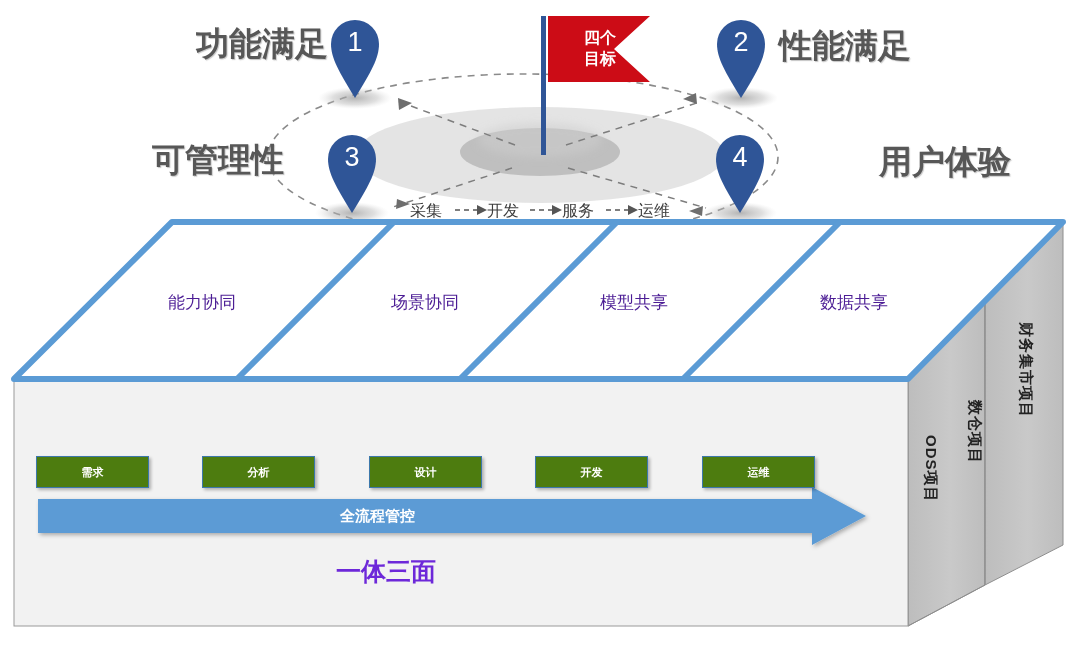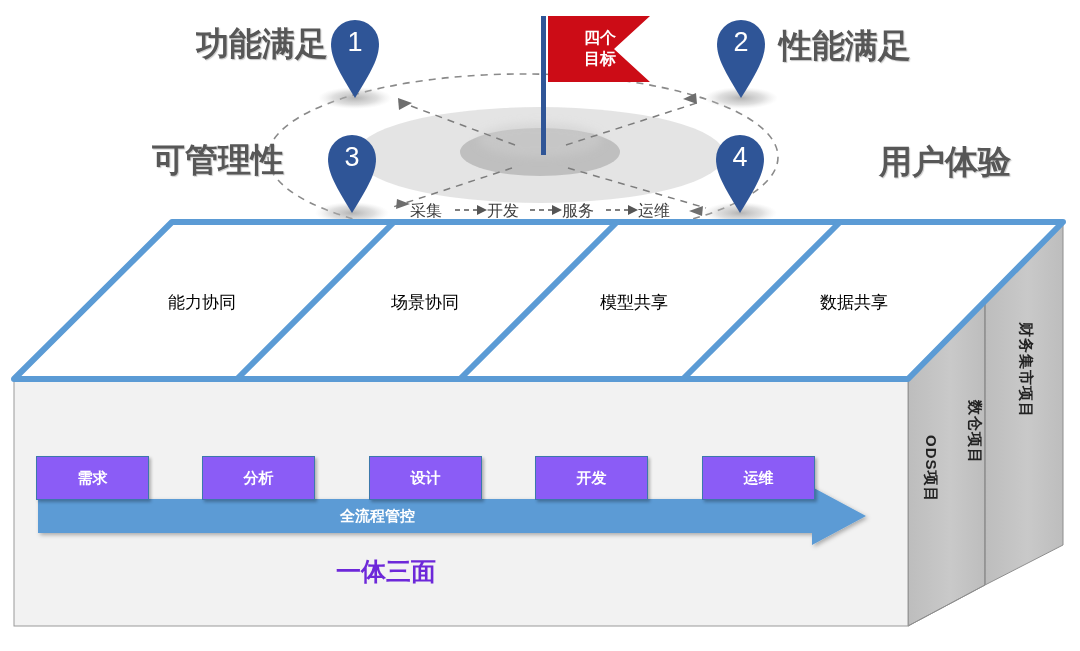--- a/index.html
+++ b/index.html
@@ -48,46 +48,46 @@
     position:absolute;
     font-size:16px;
     color:#3c3c3c;
     white-space:nowrap;
   }
 
   
   .face-label{
     position:absolute;
     font-size:17px;
-    color:#000000;
+    color:#4c1d95;
     white-space:nowrap;
     text-align:center;
   }
 
   
   .side-label{
     position:absolute;
     font-size:15px;
     font-weight:bold;
     color:#222222;
     white-space:nowrap;
     transform-origin:0 0;
     transform:rotate(90deg);
     letter-spacing:1px;
   }
 
   
   .stage-btn{
     position:absolute;
-    height:44px;
-    background:#8b5cf6;
+    height:32px;
+    background:#4d7c0f;
     border:1px solid #3c78ab;
     box-shadow:2px 2px 3px rgba(0,0,0,.28);
     color:#ffffff;
-    font-size:15px;
+    font-size:11px;
     font-weight:bold;
     display:flex;
     align-items:center;
     justify-content:center;
     white-space:nowrap;
     box-sizing:border-box;
   }
 
   .arrow-text{
     position:absolute;

